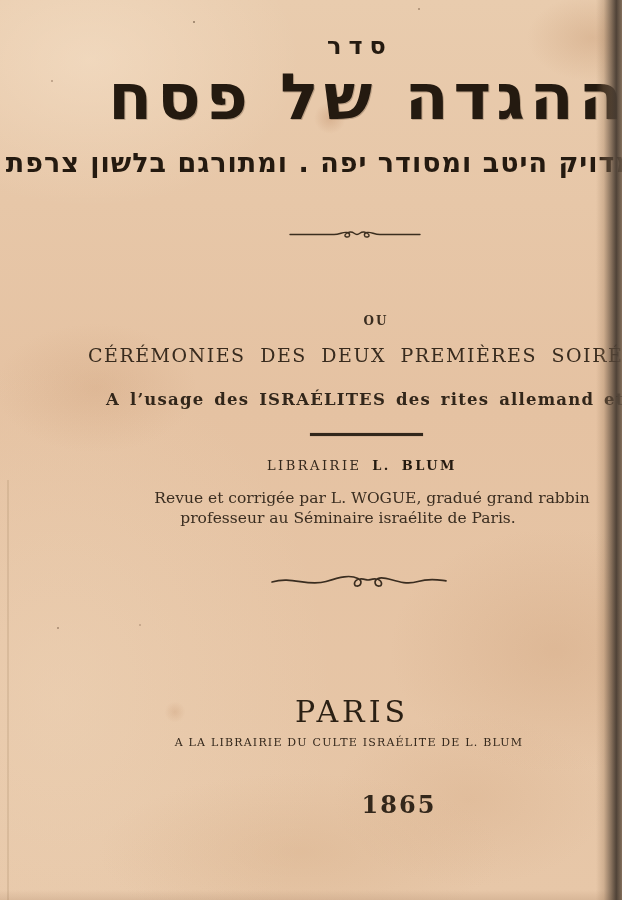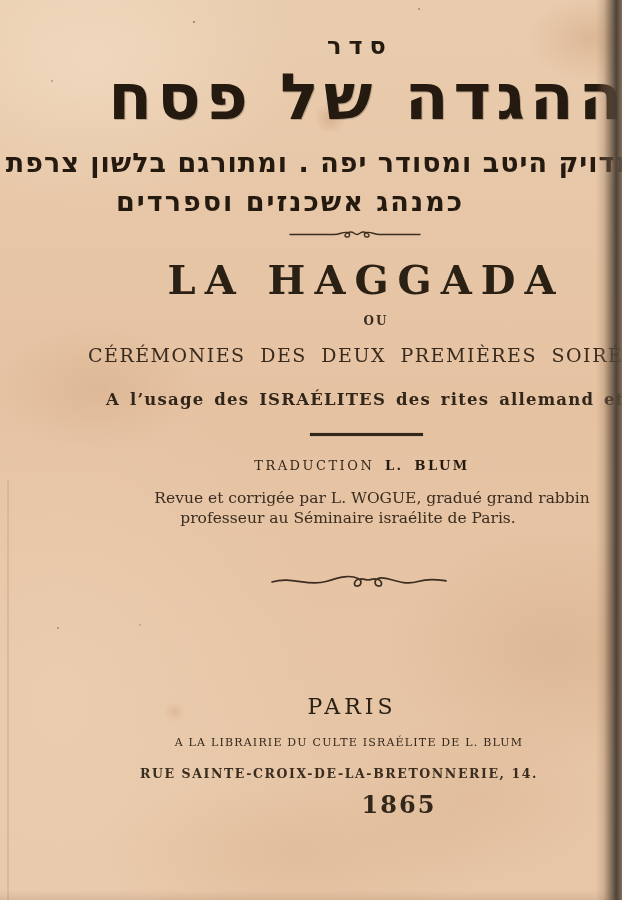--- a/index.html
+++ b/index.html
@@ -31,21 +31,21 @@
   .la-haggada{top:256px;left:366px;font-size:40px;font-weight:bold;letter-spacing:9px;color:#2b2014;}
   .ou{top:314px;left:364px;font-size:12px;font-weight:bold;letter-spacing:2px;color:#3a2d20;margin-left:12px;}
   .ceremonies{top:344px;left:88px;font-size:19px;letter-spacing:1.5px;word-spacing:7px;color:#382b1e;}
   .usage{top:390px;left:106px;font-size:16.5px;font-weight:bold;letter-spacing:1.2px;word-spacing:3px;color:#32261a;}
   .rule{top:433px;left:310px;width:113px;height:3px;background:#32271b;box-shadow:0 0 1px rgba(50,39,27,0.8);}
   .traduction{top:458px;left:362px;font-size:13px;letter-spacing:2.5px;word-spacing:4px;color:#34281c;}
   .traduction b{font-weight:bold;color:#241a10;}
   .revue1{top:489px;left:372px;font-size:15.5px;color:#3a2d20;}
   .revue2{top:509px;left:348px;font-size:15.5px;color:#3a2d20;}
   .flourish{top:567px;left:268px;}
-  .paris{top:694px;left:352px;font-size:22px;letter-spacing:4px;color:#2b2014;text-align:center;}
+  .paris{top:694px;left:352px;font-size:30px;letter-spacing:4px;color:#2b2014;text-align:center;}
   .librairie{top:736px;left:349px;font-size:11px;letter-spacing:1.2px;color:#33271b;}
   .rue{top:766px;left:339px;font-size:12.5px;font-weight:bold;letter-spacing:1.6px;color:#3a2d20;}
   .year{top:790px;left:351px;font-size:24px;letter-spacing:2px;font-weight:bold;color:#33271b;margin-left:48px;}
   .edge-shadow{
     position:absolute;top:0;right:0;width:26px;height:100%;
     background:linear-gradient(to right, rgba(120,95,70,0) 0%, rgba(150,118,88,0.30) 30%,
       rgba(96,78,62,0.70) 58%, rgba(72,60,50,0.95) 78%, rgba(112,94,77,0.85) 100%);
   }
   .crease{position:absolute;left:7px;top:480px;width:2px;height:420px;background:rgba(120,90,60,0.14);}
   .bottom-shade{position:absolute;left:0;bottom:0;width:100%;height:10px;background:linear-gradient(to bottom, rgba(150,110,80,0), rgba(150,110,80,0.18));}
@@ -58,61 +58,58 @@
 <body>
 
 <div class="canvas">
 
   <div class="abs ctr heb seder">סדר</div>
 
   <div class="abs ctr heb heb-title">ההגדה של פסח</div>
 
   <div class="abs heb heb-sub1">מדויק היטב ומסודר יפה . ומתורגם בלשון צרפת</div>
 
-  <div class="abs ctr heb heb-sub2">כמנהג אשכנזים וספרדים</div>
 
   <div class="abs orn1">
     <svg width="134" height="13" viewBox="0 0 134 13">
       <path d="M2,6.5 H46 C52,6.5 55,3.5 59,4.5 C63,5.5 62,9.5 58.5,9 C55.5,8.6 57,4.5 62,4
                C66,3.6 66,6.5 69,6.5 C72,6.5 72,3.6 76,4 C81,4.5 82.5,8.6 79.5,9
                C76,9.5 75,5.5 79,4.5 C83,3.5 86,6.5 92,6.5 H132" stroke="#3b2e1f" stroke-width="1.4" fill="none" stroke-linecap="round"></path>
     </svg>
   </div>
 
-  <div class="abs ctr frn la-haggada">LA HAGGADA</div>
 
   <div class="abs ctr frn ou">OU</div>
 
   <div class="abs frn ceremonies">CÉRÉMONIES DES DEUX PREMIÈRES SOIRÉES DE PAQUES</div>
 
   <div class="abs frn usage"><span>A l’usage des </span><span>ISRAÉLITES</span><span> des rites allemand et portugais</span></div>
 
   <div class="abs rule"></div>
 
-  <div class="abs ctr frn traduction"><span>TRADUCTION</span>&nbsp;<b>L. BLUM</b></div>
+  <div class="abs ctr frn traduction"><span>LIBRAIRIE</span>&nbsp;<b>L. BLUM</b></div>
 
   <div class="abs ctr frn revue1">Revue et corrigée par L. WOGUE, gradué grand rabbin</div>
 
   <div class="abs ctr frn revue2">professeur au Séminaire israélite de Paris.</div>
 
   <div class="abs flourish">
     <svg width="182" height="26" viewBox="0 0 182 26">
       <path d="M4,15 C24,9 40,20 58,14.5 C72,10 82,7.5 90,11.5
                C95,14 93,19.5 88.5,19 C85,18.5 86,12.5 92,12
                C96,11.6 98,13 100,13 C102,13 104,11.6 108,12
                C114,12.5 115,18.5 111.5,19 C107,19.5 105,14 110,11.5
                C118,7.5 132,20 150,14.5 C162,10.8 170,12.8 178,13.8" stroke="#3a2d20" stroke-width="1.7" fill="none" stroke-linecap="round"></path>
     </svg>
   </div>
 
   <div class="abs ctr frn paris">PARIS</div>
 
   <div class="abs ctr frn librairie">A LA LIBRAIRIE DU CULTE ISRAÉLITE DE L. BLUM</div>
 
-  <div class="abs ctr frn rue">RUE SAINTE-CROIX-DE-LA-BRETONNERIE, 14.</div>
 
   <div class="abs ctr frn year">1865</div>
 
   <div class="crease"></div>
   <div class="specks"></div>
   <div class="bottom-shade"></div>
   <div class="edge-shadow"></div>
 
 </div>
 

